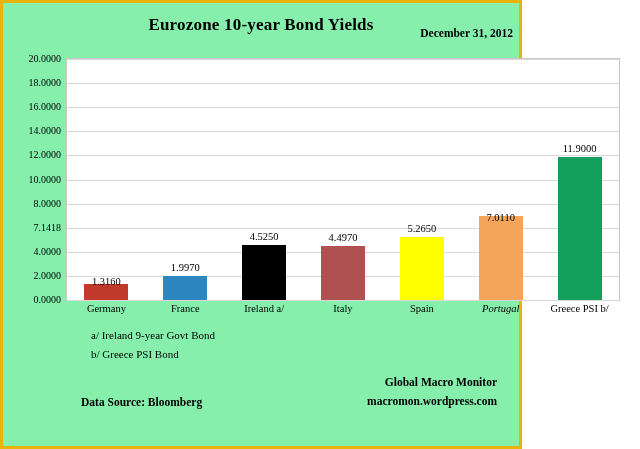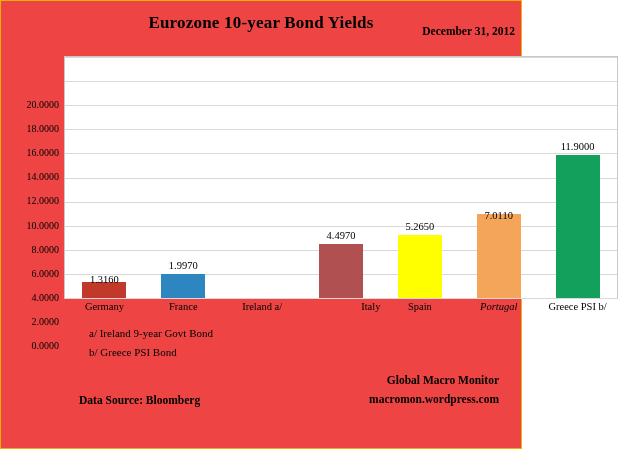--- a/index.html
+++ b/index.html
@@ -11,22 +11,22 @@
     height: 449px;
     background: #ffffff;
     font-family: "Liberation Serif", serif;
     overflow: hidden;
   }
   #page {
     position: relative;
     width: 522px;
     height: 449px;
     box-sizing: border-box;
-    border: 1px solid #eab308;
-    background: #ef4444;
+    border: 3px solid #eab308;
+    background: #86efac;
   }
   
   #chart-title {
     position: absolute;
     left: 0;
     top: 12px;
     width: 100%;
     text-align: center;
     font-size: 17px;
     font-weight: bold;
@@ -70,21 +70,20 @@
   }
   #y-axis-labels .ytick {
     position: absolute;
     right: 0;
     width: 58px;
     text-align: right;
     font-size: 10px;
     color: #000000;
     transform: translateY(-50%);
     white-space: nowrap;
-    margin-top: 48px;
   }
 
   
   #bars-layer {
     position: absolute;
     left: 64px;
     top: 56px;
     width: 552px;
     height: 241px;
   }
@@ -164,35 +163,39 @@
   </div>
 
   <div id="y-axis-labels">
       <div class="ytick" style="top: 0px;">20.0000</div>
       <div class="ytick" style="top: 24.1px;">18.0000</div>
       <div class="ytick" style="top: 48.2px;">16.0000</div>
       <div class="ytick" style="top: 72.3px;">14.0000</div>
       <div class="ytick" style="top: 96.4px;">12.0000</div>
       <div class="ytick" style="top: 120.5px;">10.0000</div>
       <div class="ytick" style="top: 144.6px;">8.0000</div>
-      <div class="ytick" style="top: 168.7px;">6.0000</div>
+      <div class="ytick" style="top: 168.7px;">7.1418</div>
       <div class="ytick" style="top: 192.8px;">4.0000</div>
       <div class="ytick" style="top: 216.9px;">2.0000</div>
       <div class="ytick" style="top: 241px;">0.0000</div>
     </div>
 
   <div id="bars-layer">
       <div class="bar-slot" style="left: 0px; width: 78.8571px;">
         <div class="bar" style="height: 15.8578px; background: rgb(192, 57, 43);"></div>
         <div class="bar-value" style="bottom: 13px;">1.3160</div>
       </div>
       <div class="bar-slot" style="left: 78.8571px; width: 78.8571px;">
         <div class="bar" style="height: 24.0638px; background: rgb(46, 134, 193);"></div>
         <div class="bar-value" style="bottom: 27.0638px;">1.9970</div>
       </div>
+      <div class="bar-slot" style="left: 157.714px; width: 78.8571px;">
+        <div class="bar" style="height: 54.5262px; background: rgb(0, 0, 0);"></div>
+        <div class="bar-value" style="bottom: 57.5262px;">4.5250</div>
+      </div>
       <div class="bar-slot" style="left: 236.571px; width: 78.8571px;">
         <div class="bar" style="height: 54.1889px; background: rgb(176, 80, 80);"></div>
         <div class="bar-value" style="bottom: 57.1889px;">4.4970</div>
       </div>
       <div class="bar-slot" style="left: 315.429px; width: 78.8571px;">
         <div class="bar" style="height: 63.4432px; background: rgb(255, 255, 0);"></div>
         <div class="bar-value" style="bottom: 66.4433px;">5.2650</div>
       </div>
       <div class="bar-slot" style="left: 394.286px; width: 78.8571px;">
         <div class="bar" style="height: 84.4826px; background: rgb(245, 165, 90);"></div>
@@ -201,21 +204,21 @@
       <div class="bar-slot" style="left: 473.143px; width: 78.8571px;">
         <div class="bar" style="height: 143.395px; background: rgb(19, 160, 92);"></div>
         <div class="bar-value" style="bottom: 146.395px;">11.9000</div>
       </div>
     </div>
 
   <div id="cat-labels">
       <div class="cat-label" style="left: 0px; width: 78.8571px;">Germany</div>
       <div class="cat-label" style="left: 78.8571px; width: 78.8571px;">France</div>
       <div class="cat-label" style="left: 157.714px; width: 78.8571px;">Ireland a/</div>
-      <div class="cat-label" style="left: 236.571px; width: 78.8571px; text-align: right;">Italy</div>
+      <div class="cat-label" style="left: 236.571px; width: 78.8571px;">Italy</div>
       <div class="cat-label" style="left: 315.429px; width: 78.8571px;">Spain</div>
       <div class="cat-label" style="left: 394.286px; width: 78.8571px; font-style: italic;">Portugal</div>
       <div class="cat-label" style="left: 473.143px; width: 78.8571px;">Greece PSI b/</div>
     </div>
 
   <div class="footnote" id="footnote-a">a/ Ireland 9-year Govt Bond</div>
   <div class="footnote" id="footnote-b">b/  Greece PSI Bond</div>
   <div class="footnote" id="credit-line1">Global Macro Monitor</div>
   <div class="footnote" id="source-note">Data Source:  Bloomberg</div>
   <div class="footnote" id="credit-line2">macromon.wordpress.com</div>

